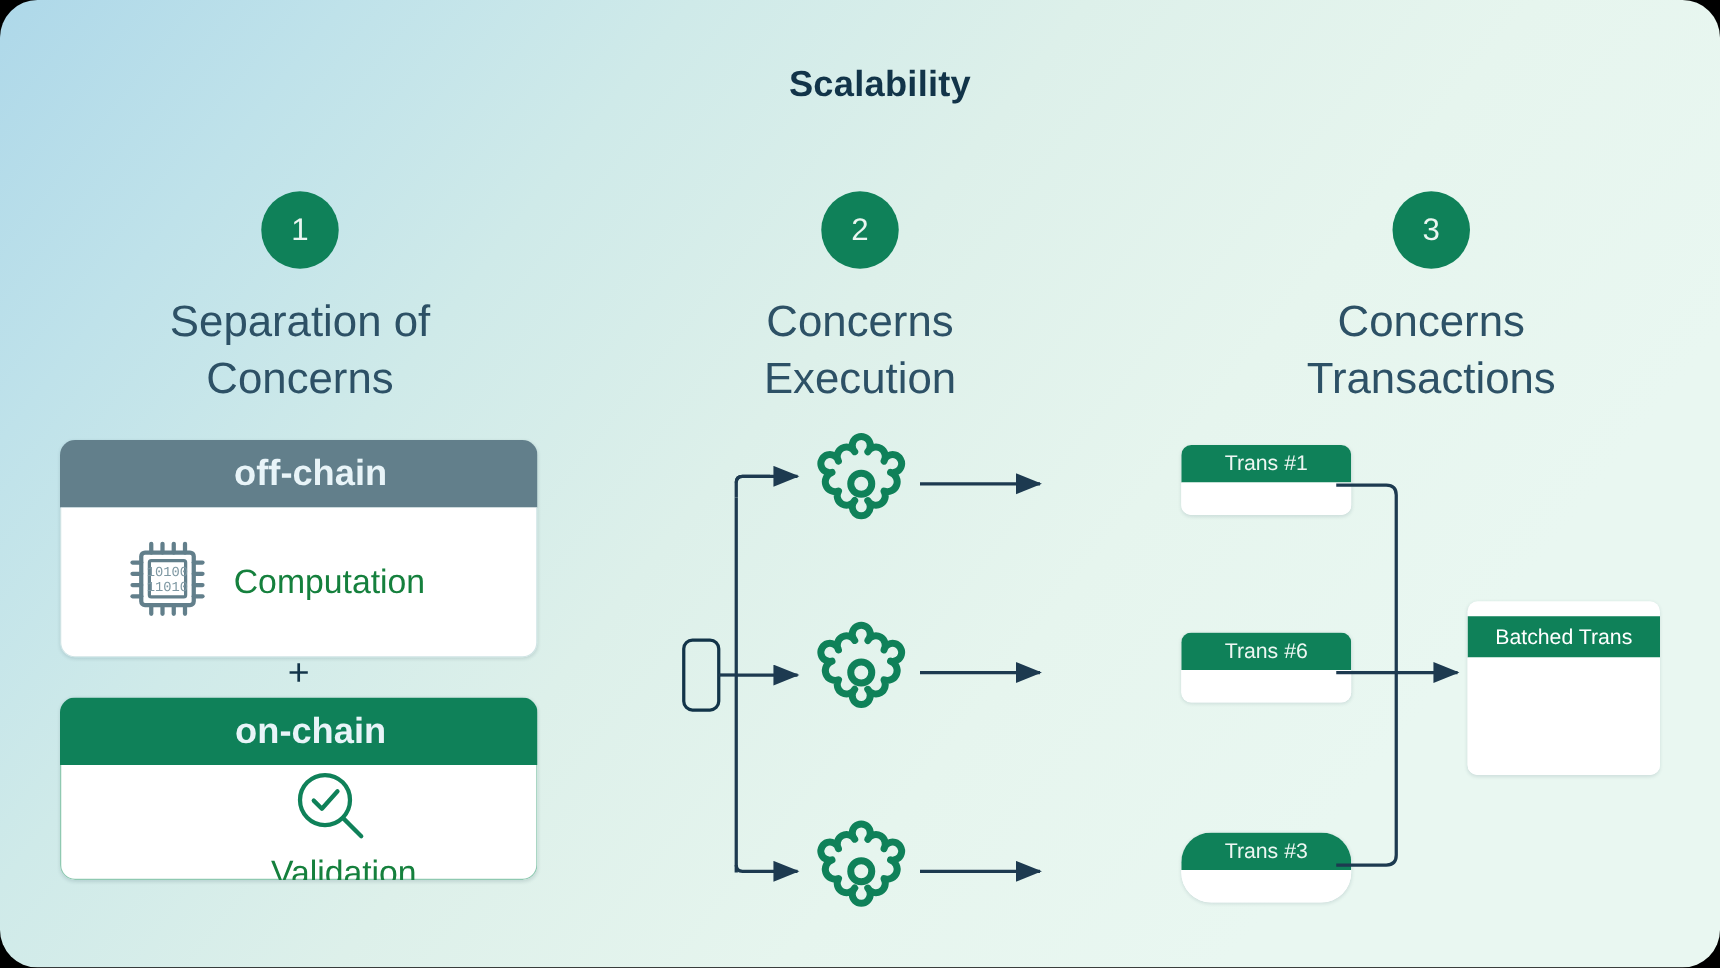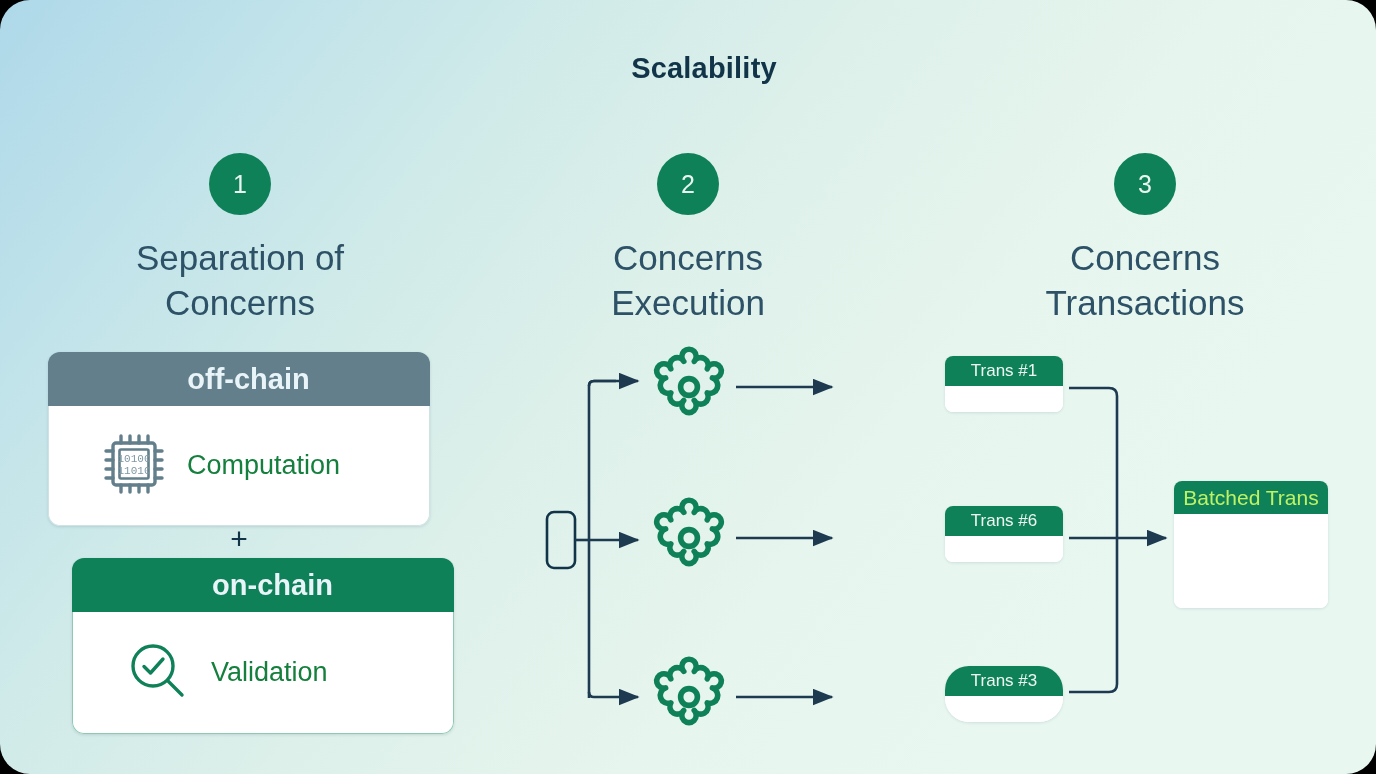--- a/index.html
+++ b/index.html
@@ -93,40 +93,40 @@
   }
   .chain-card .bdy .lbl {
     font-size: 27px;
     color: #15803d;
     margin-left: 20px;
   }
   #card-offchain { left: 48px; top: 352px; width: 382px; }
   #card-offchain .hdr { background: #627f8b; }
   #card-offchain .bdy { height: 120px; border: 1px solid #cfe3e4; border-top: none;
        border-radius: 0 0 12px 12px; box-sizing: border-box; }
-  #card-onchain { left: 48px; top: 558px; width: 382px; margin-left: 24px; }
+  #card-onchain { left: 48px; top: 558px; width: 382px; }
   #card-onchain .hdr { background: #0f8159; }
-  #card-onchain .bdy { height: 122px; border: 1px solid #8fc9b1; border-top: none;
-       border-radius: 0 0 12px 12px; box-sizing: border-box; }
+  #card-onchain .bdy { height: 92px; border: 1px solid #8fc9b1; border-top: none;
+       border-radius: 0 0 12px 12px; box-sizing: border-box; flex-direction: column; }
 
   .plus-sign {
     position: absolute;
     left: 48px;
     top: 524px;
     width: 382px;
     text-align: center;
     font-size: 30px;
     color: #123449;
     line-height: 30px;
   }
 
   
   .trans-card {
     position: absolute;
-    width: 118px;
+    width: 136px;
     border-radius: 8px;
     overflow: hidden;
     background: #fff;
     box-shadow: 0 1px 3px rgba(20,60,70,0.12);
   }
   .trans-card .hdr {
     background: #0f8159;
     height: 30px;
     display: flex;
     align-items: center;
@@ -145,22 +145,23 @@
     overflow: hidden;
     background: #fff;
     box-shadow: 0 1px 3px rgba(20,60,70,0.12);
   }
   #batched-card .hdr {
     background: #0f8159;
     height: 33px;
     display: flex;
     align-items: center;
     justify-content: center;
-    color: #bef264;
-    font-size: 21px;
+    color: #ffffff;
+    font-size: 17px;
+    margin-top: 12px;
   }
   #batched-card .bdy { height: 94px; background: #fff; }
 
   svg.overlay {
     position: absolute;
     left: 0; top: 0;
     width: 1376px; height: 774px;
     pointer-events: none;
   }
 </style>

